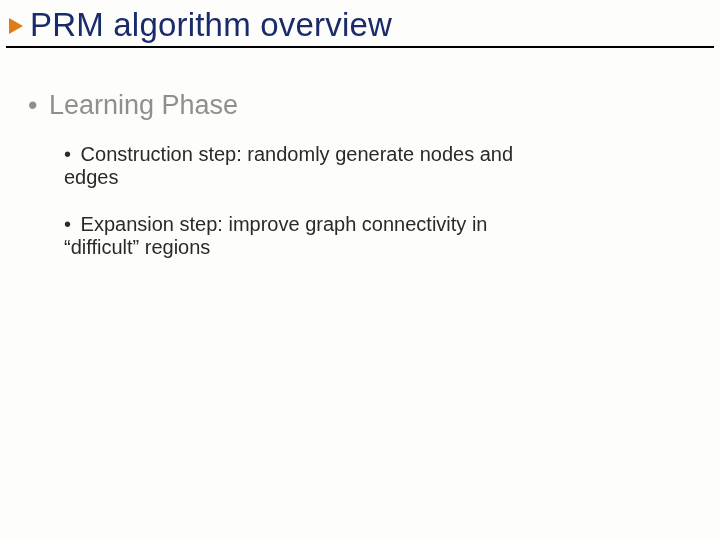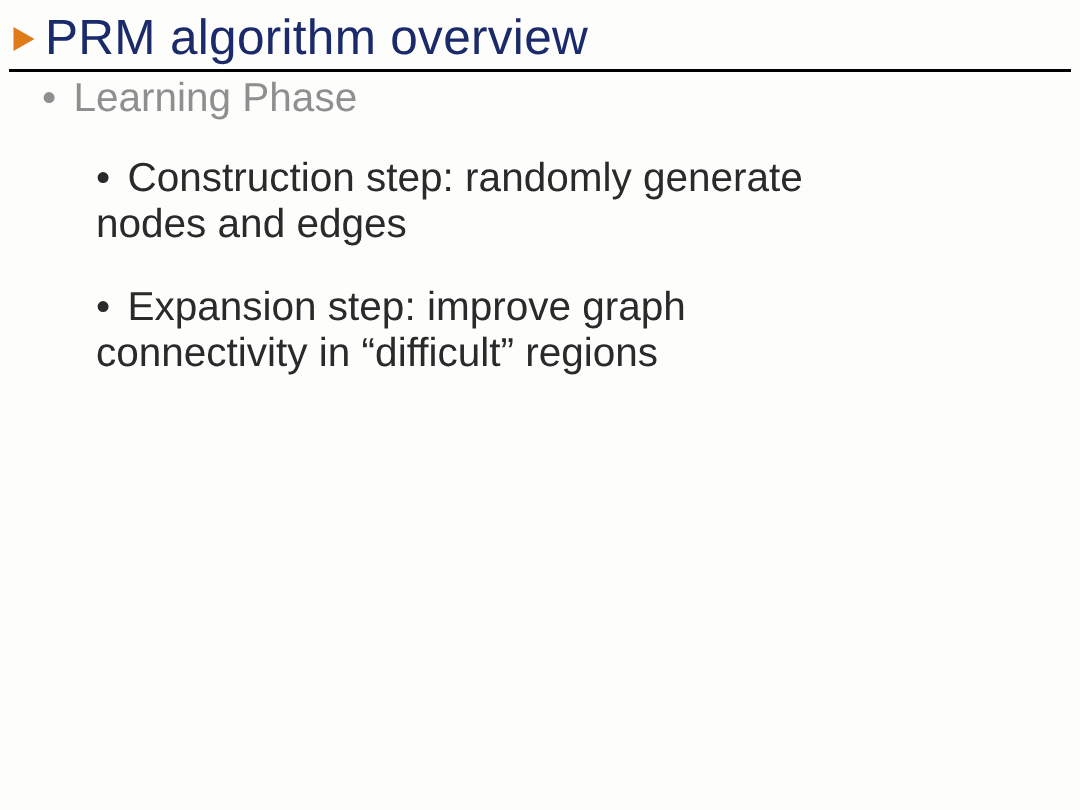--- a/index.html
+++ b/index.html
@@ -36,30 +36,31 @@
     font-weight: 400;
     letter-spacing: 0.2px;
   }
   .rule {
     border: none;
     border-top: 2px solid #000;
     margin: 3px 6px 0 6px;
   }
   .body {
     padding: 2px 40px 0 28px;
+    margin-top: 40px;
   }
   .lvl1 {
     color: #8f8f8f;
     font-size: 27px;
     line-height: 1.15;
     margin: 0 0 22px 0;
   }
   .lvl2 {
     color: #2a2a2a;
-    font-size: 27px;
+    font-size: 20px;
     line-height: 1.15;
     margin: 0 0 24px 36px;
     max-width: 500px;
   }
   .lvl1 .bullet, .lvl2 .bullet {
     margin-right: 4px;
   }
 </style>
 </head>
 <body>

